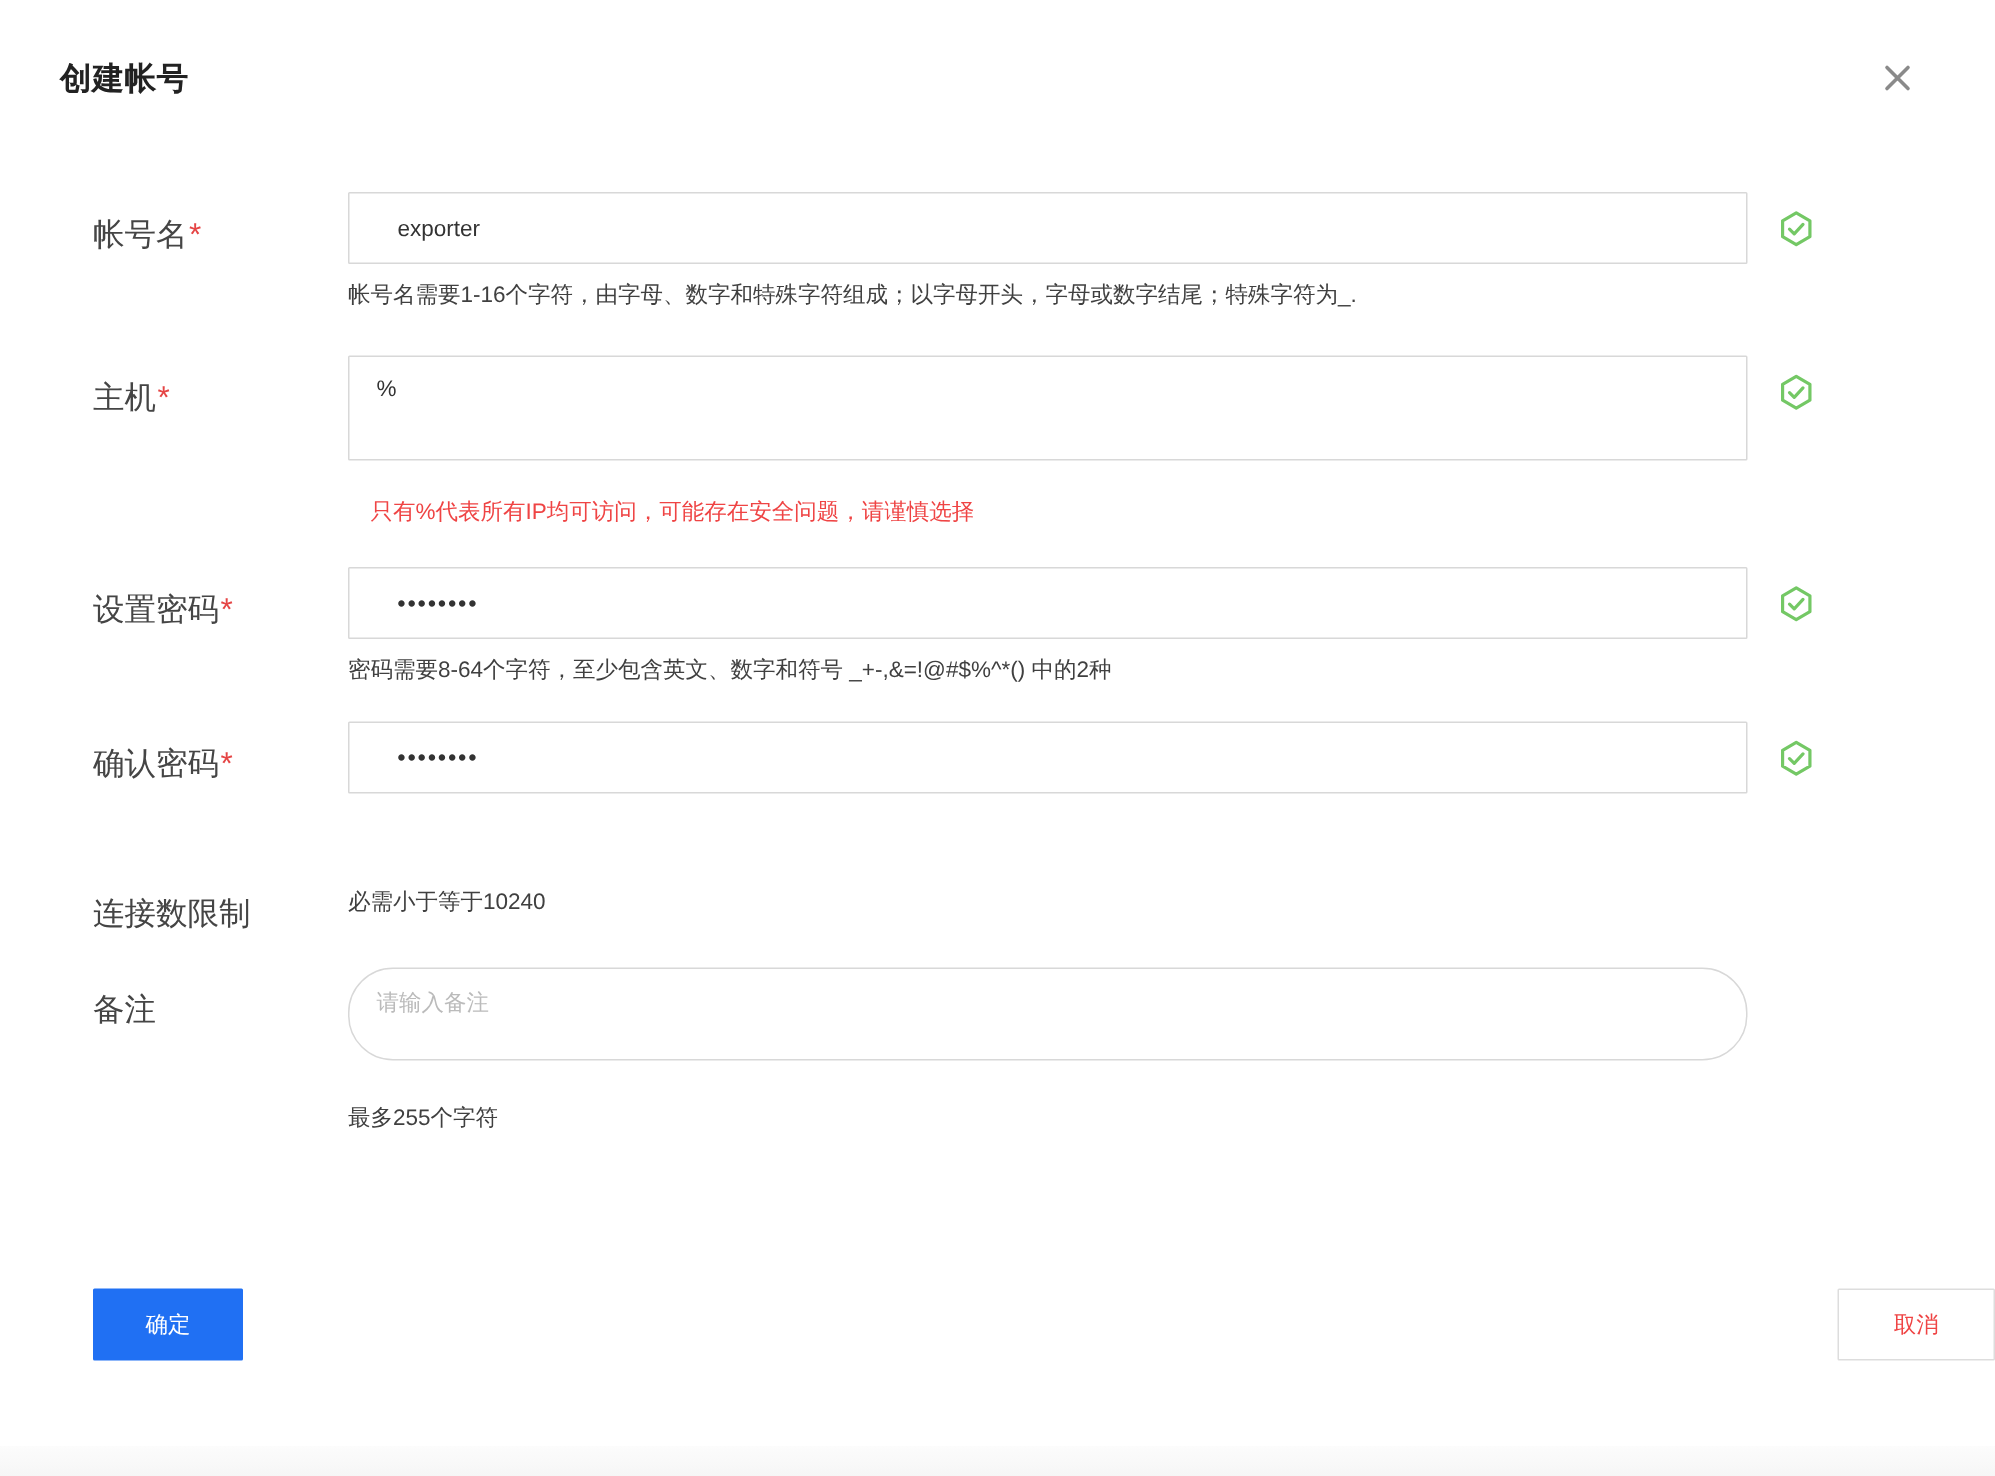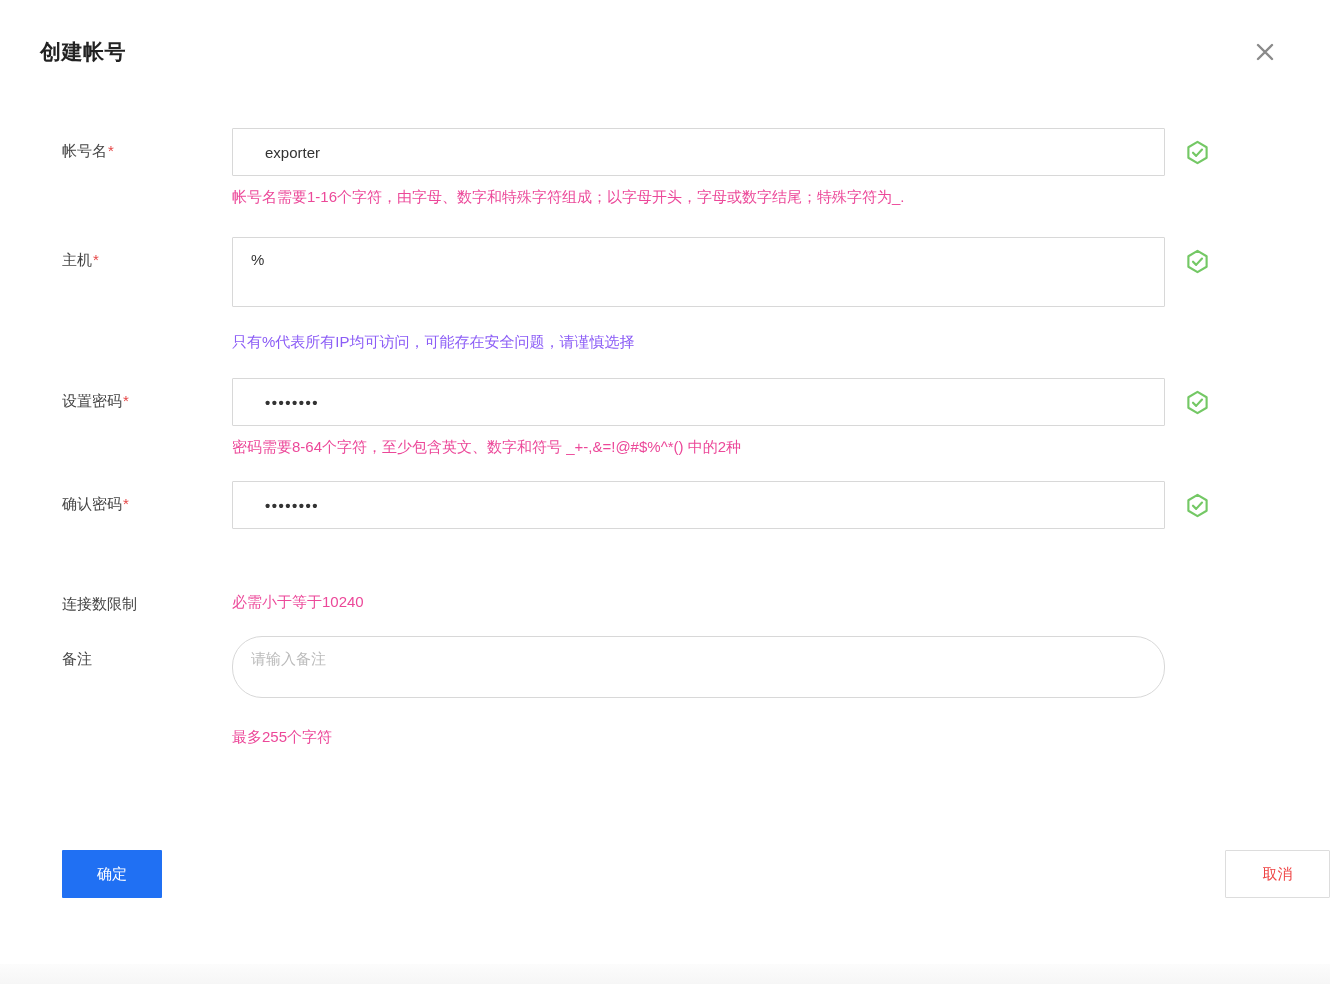--- a/index.html
+++ b/index.html
@@ -6,37 +6,37 @@
   html,body { width:1330px; height:984px; background:#fff; font-family:"Liberation Sans","DejaVu Sans",sans-serif; }
   .dialog { position:relative; width:1330px; height:984px; background:#fff; overflow:hidden; }
 
   .dialog-header { position:relative; padding:38px 40px 0 40px; }
   .dialog-title { font-size:21px; font-weight:bold; color:#222; letter-spacing:0.5px; }
   .close-btn { position:absolute; top:40px; right:52px; width:26px; height:26px; cursor:pointer;
                display:flex; align-items:center; justify-content:center; background:none; border:none; }
 
   .form { margin:62px 0 0 62px; }
   .row { display:flex; }
-  .row-label { width:170px; font-size:15px; color:#454545; padding-top:14px; white-space:nowrap; }
+  .row-label { width:170px; font-size:21px; color:#454545; padding-top:14px; white-space:nowrap; }
   .required-mark { color:#e54545; margin-left:1px; }
   .control { width:933px; position:relative; }
 
   .text-input, .area-input {
     width:100%; border:1px solid #d8d8d8; border-radius:1px; font-size:15px; color:#333;
     font-family:"Liberation Sans","DejaVu Sans",sans-serif; background:#fff; outline:none;
   }
   .text-input { height:48px; padding:0 32px; }
   .area-input { padding:13px 18px; resize:none; display:block; }
   .area-host { height:70px; }
   .area-remark { height:62px;border-radius:30px; }
   .text-input::placeholder, .area-input::placeholder { color:#bbb; }
   .pwd { font-weight:bold; letter-spacing:1.5px; }
 
-  .hint { font-size:15px; color:#ec4899; margin-top:10px; line-height:22px; }
-  .warning { font-size:15px; color:#8b5cf6; margin-top:24px; line-height:22px; }
+  .hint { font-size:15px; color:#404040; margin-top:10px; line-height:22px; }
+  .warning { font-size:15px; color:#ef4444; margin-top:24px; line-height:22px;margin-left:15px; }
 
   .valid-icon { position:absolute; right:-46px; top:11px; width:27px; height:27px; }
 
   .gap-s { height:29px; } .gap-m { height:25px; } .gap-r3 { height:23px; }
   .gap-big { height:52px; } .gap-r5 { height:22px; }
 
   .footer { display:flex; justify-content:space-between; gap:37px; margin-top:102px; }
   .btn { height:48px; font-size:15px; cursor:pointer; border-radius:1px;
          font-family:"Liberation Sans","DejaVu Sans",sans-serif; }
   .btn-primary { width:100px; background:#2070f3; color:#fff; border:none; }

